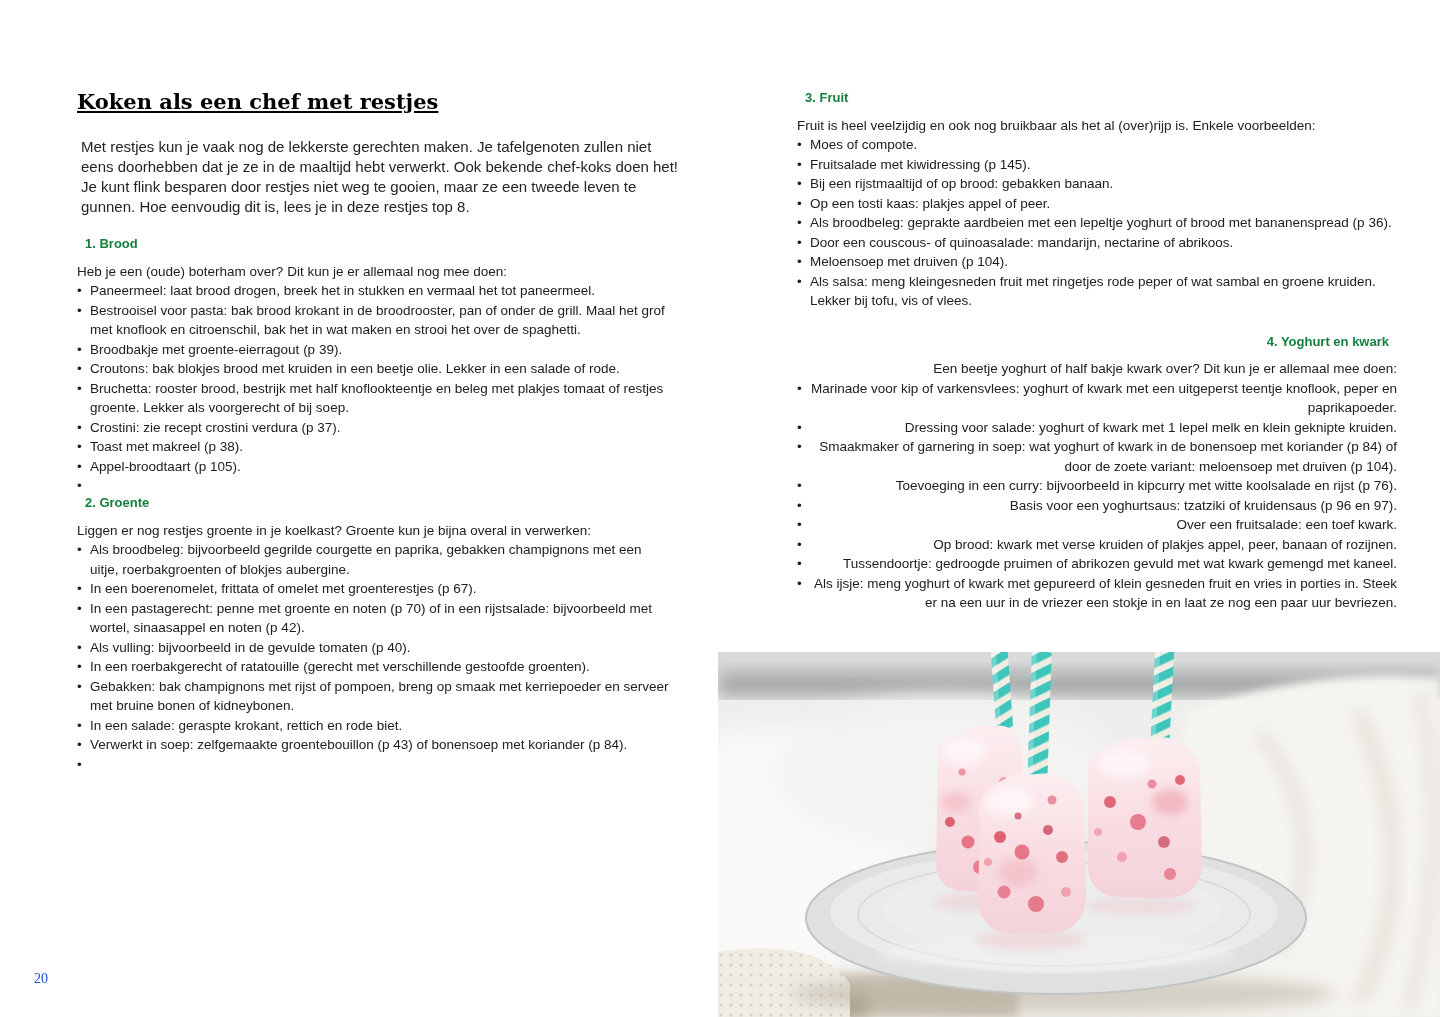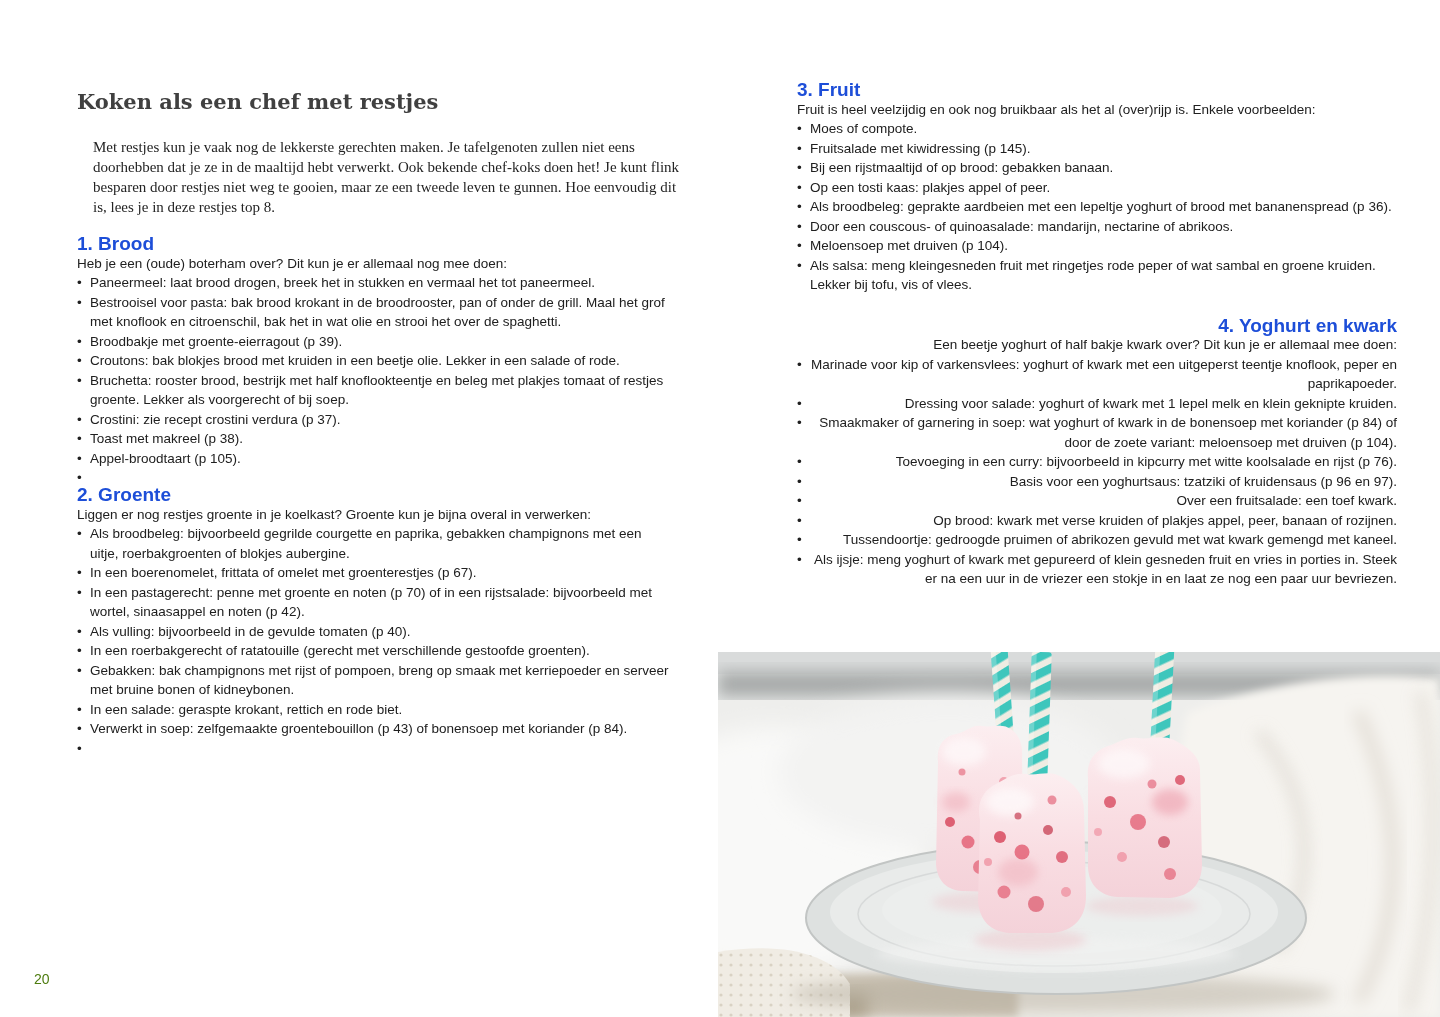--- a/index.html
+++ b/index.html
@@ -16,54 +16,54 @@
   .col { position: absolute; font-size: 13.5px; line-height: 19.5px; letter-spacing: 0; }
   .col-left  { left: 77px;  top: 88px; width: 596px; }
   .col-right { left: 797px; top: 80px; width: 600px; }
 
   .page-title {
     font-family: "DejaVu Serif", serif;
     font-size: 21px; line-height: 27px; font-weight: 700;
     margin: 0;
   }
   .intro {
-    font-family: Liberation Serif, serif;
+    font-family: Liberation Sans, sans-serif;
     font-size: 15px; line-height: 20px;
-    margin: 22px 0 0 16px; color: #242424; width: 600px;
+    margin: 22px 0 0 4px; color: #242424; width: 600px;
   }
 
   .section { margin-top: 17px; }
   .col-right .section { margin-top: 0; }
   .col-right .section + .section { margin-top: 21px; text-align: right; }
-  .section h3 { font-size: 19px; line-height: 19.5px; font-weight: 700; margin: 0; color: #1d4ed8; }
+  .section h3 { font-size: 13px; line-height: 19.5px; font-weight: 700; margin: 8px; color: #15803d; }
   .section .lead { margin: 0; }
   .section ul { list-style: none; margin: 0; padding: 0; }
   .section li { position: relative; padding-left: 13px; }
   .section li .bullet { position: absolute; left: 0; top: 0; }
 
   .photo { position: absolute; left: 718px; top: 652px; width: 722px; height: 365px; margin: 0; }
   .photo svg { display: block; width: 722px; height: 365px; }
 
-  .page-number { position: absolute; left: 34px; top: 970px; font-size: 14px; line-height: 18px; color: #4d7c0f; }
+  .page-number { position: absolute; left: 34px; top: 970px; font-size: 14px; line-height: 18px; color: #1d4ed8; font-family: Liberation Serif, serif; }
 </style>
 </head>
 <body>
 
 <div class="page">
 
   <main class="col col-left">
-    <h1 class="page-title" style="color: #404040;">Koken als een chef met restjes</h1>
+    <h1 class="page-title" style="color: #000000; text-decoration: underline;">Koken als een chef met restjes</h1>
     <p class="intro">Met restjes kun je vaak nog de lekkerste gerechten maken. Je tafelgenoten zullen niet eens doorhebben dat je ze in de maaltijd hebt verwerkt. Ook bekende chef-koks doen het! Je kunt flink besparen door restjes niet weg te gooien, maar ze een tweede leven te gunnen. Hoe eenvoudig dit is, lees je in deze restjes top 8.</p>
     <div>
         <section class="section">
           <h3>1. Brood</h3>
           <p class="lead">Heb je een (oude) boterham over? Dit kun je er allemaal nog mee doen:</p>
           <ul>
             <li><span class="bullet">•</span><span>Paneermeel: laat brood drogen, breek het in stukken en vermaal het tot paneermeel.</span></li>
-            <li><span class="bullet">•</span><span>Bestrooisel voor pasta: bak brood krokant in de broodrooster, pan of onder de grill. Maal het grof met knoflook en citroenschil, bak het in wat olie en strooi het over de spaghetti.</span></li>
+            <li><span class="bullet">•</span><span>Bestrooisel voor pasta: bak brood krokant in de broodrooster, pan of onder de grill. Maal het grof met knoflook en citroenschil, bak het in wat maken en strooi het over de spaghetti.</span></li>
             <li><span class="bullet">•</span><span>Broodbakje met groente-eierragout (p 39).</span></li>
             <li><span class="bullet">•</span><span>Croutons: bak blokjes brood met kruiden in een beetje olie. Lekker in een salade of rode.</span></li>
             <li><span class="bullet">•</span><span>Bruchetta: rooster brood, bestrijk met half knoflookteentje en beleg met plakjes tomaat of restjes groente. Lekker als voorgerecht of bij soep.</span></li>
             <li><span class="bullet">•</span><span>Crostini: zie recept crostini verdura (p 37).</span></li>
             <li><span class="bullet">•</span><span>Toast met makreel (p 38).</span></li>
             <li><span class="bullet">•</span><span>Appel-broodtaart (p 105).</span></li>
             <li><span class="bullet">•</span></li>
           </ul>
         </section>
         <section class="section">

